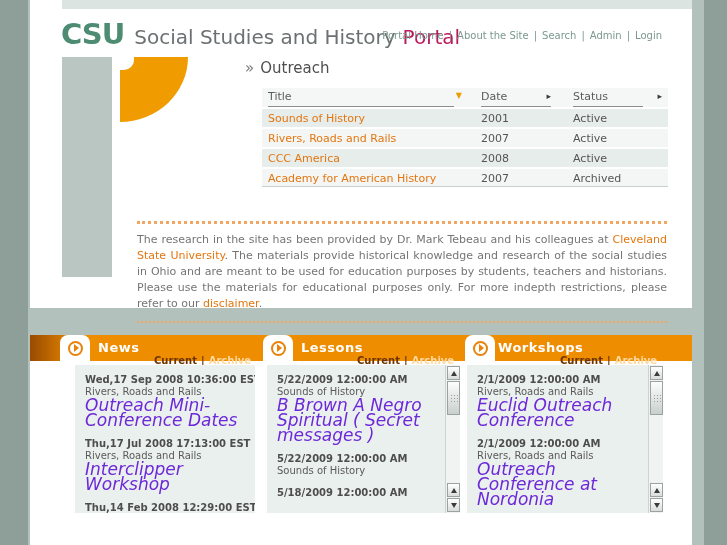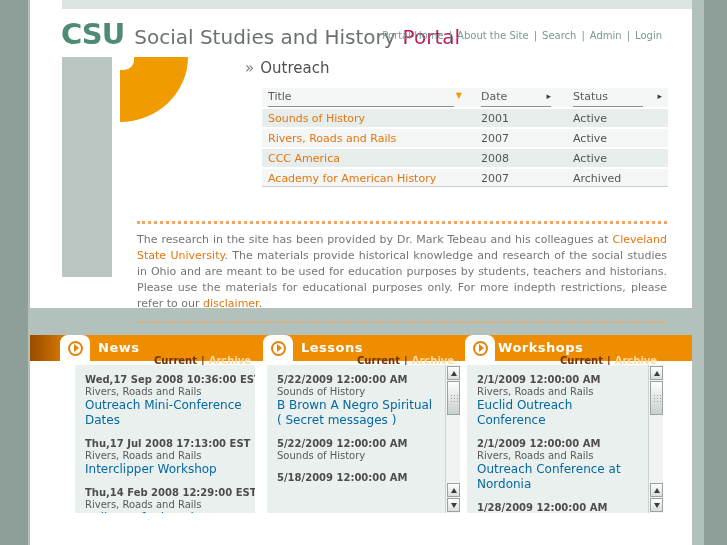--- a/index.html
+++ b/index.html
@@ -71,21 +71,21 @@
   .sec-links .sep { color:#6e3400; margin:0 4px; }
 
   .panel { position:absolute; top:30px; height:148px; background:#eaf0ee; overflow:hidden;
            padding:9px 8px 0 10px; }
   .panel-news      { left:45px;  width:180px; }
   .panel-lessons   { left:237px; width:193px; padding-right:22px; }
   .panel-workshops { left:437px; width:196px; padding-right:22px; }
   .item { margin-bottom:10px; }
   .i-date { font-size:10px; font-weight:bold; color:#4d4d4d; line-height:12px; white-space:nowrap; }
   .i-proj { font-size:10px; color:#5a5a5a; line-height:12px; }
-  .i-title { display:block; font-size:12px; color:#0369a1; line-height:15px; text-decoration:none; cursor:pointer; }
+  .i-title { display:block; font-size:17px; color:#6d28d9; line-height:15px; text-decoration:none; cursor:pointer;font-style:italic; }
 
   .scrollbar { position:absolute; right:0; top:0; bottom:0; width:15px; background:#f1f3f2;
                border-left:1px solid #cdd3d1; }
   .sb-btn { width:13px; height:14px; margin:1px; background:linear-gradient(180deg,#ffffff,#d9dddb);
             border:1px solid #9aa3a0; display:flex; align-items:center; justify-content:center; cursor:pointer; }
   .sb-thumb { width:13px; height:34px; margin:0 1px; background:linear-gradient(180deg,#fdfdfd,#c9cfcd);
               border:1px solid #9aa3a0; cursor:grab; display:flex; align-items:center; justify-content:center; }
   .grip { width:8px; height:8px; background-image:radial-gradient(#96a09c 35%, transparent 36%);
           background-size:3px 3px; }
   .sb-bottom { position:absolute; bottom:0; left:0; }

